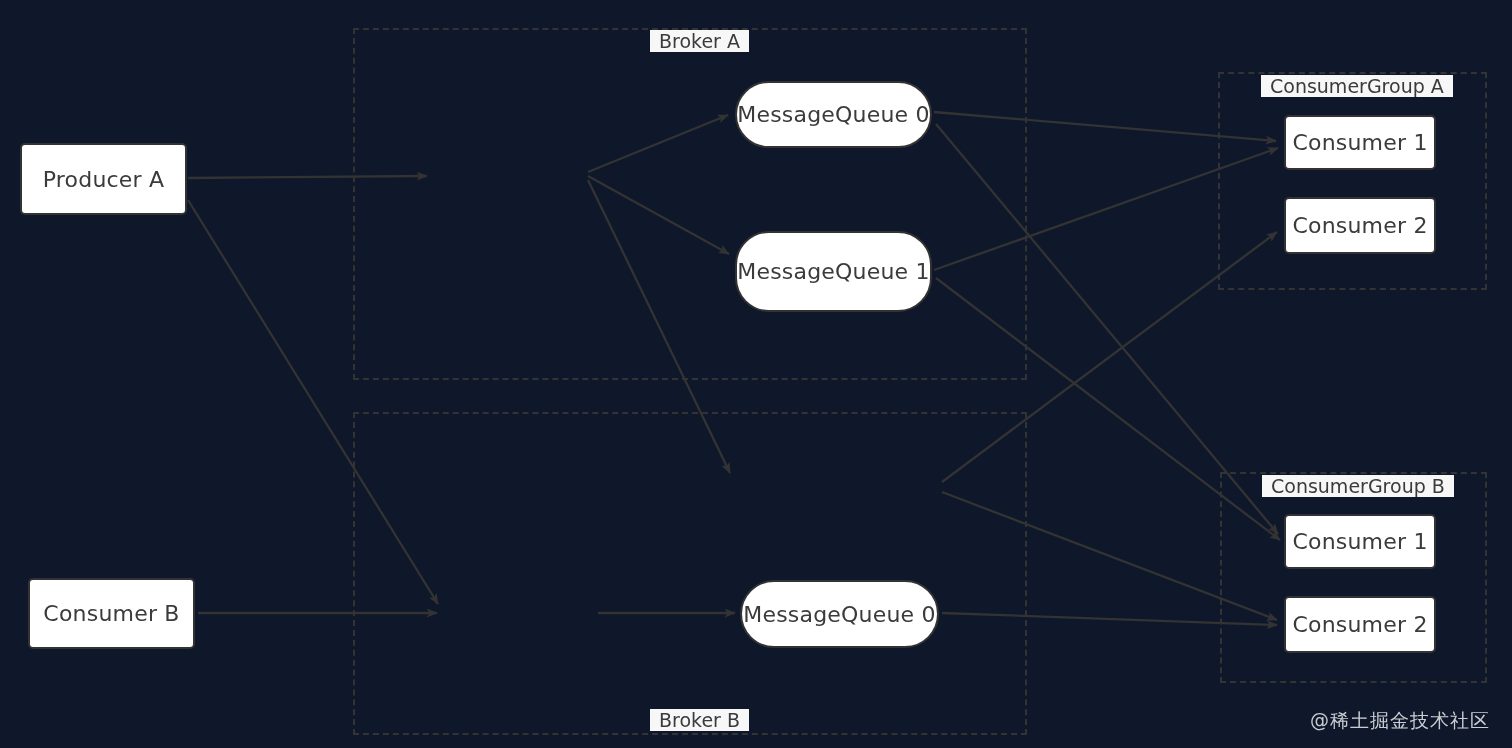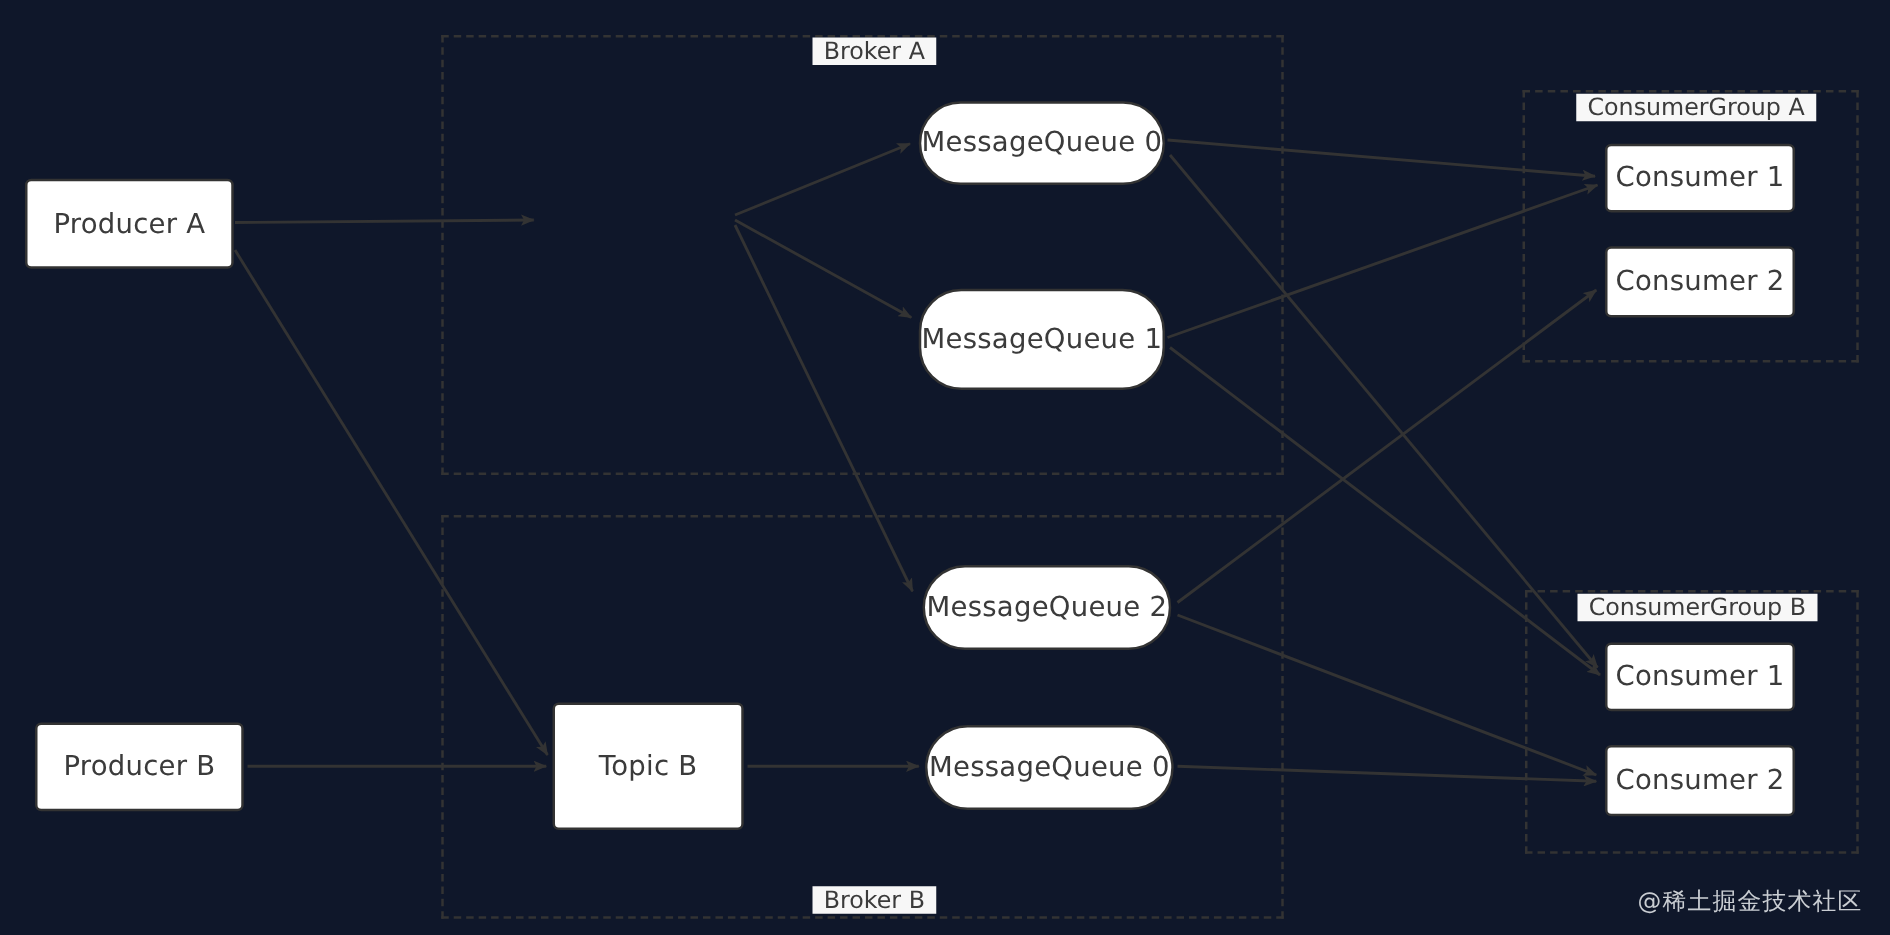--- a/index.html
+++ b/index.html
@@ -106,38 +106,32 @@
     <span>MessageQueue 0</span>
   </div>
 
   <div class="node pill" style="left:735px; top:231px; width:197px; height:81px;">
     <span>MessageQueue 1</span>
   </div>
 
   <div class="group" style="left:353px; top:412px; width:674px; height:323px;"></div>
   <div class="group-label" style="left:650px; top:709px;">Broker B</div>
 
-  <div class="node pill" style="left:738px; top:452px; width:199px; height:68px;">
-    <span>MessageQueue 2</span>
-  </div>
 
-  <div class="node rect" style="left:442px; top:562px; width:153px; height:102px;">
-    <span>Topic B</span>
-  </div>
 
   <div class="node pill" style="left:740px; top:580px; width:199px; height:68px;">
     <span>MessageQueue 0</span>
   </div>
 
   <div class="node rect" style="left:20px; top:143px; width:167px; height:72px;">
     <span>Producer A</span>
   </div>
 
   <div class="node rect" style="left:28px; top:578px; width:167px; height:71px;">
-    <span>Producer B</span>
+    <span>Consumer B</span>
   </div>
 
   <div class="group" style="left:1218px; top:72px; width:269px; height:218px;"></div>
   <div class="group-label" style="left:1261px; top:75px;">ConsumerGroup A</div>
 
   <div class="node rect" style="left:1284px; top:115px; width:152px; height:55px;">
     <span>Consumer 1</span>
   </div>
 
   <div class="node rect" style="left:1284px; top:197px; width:152px; height:57px;">

